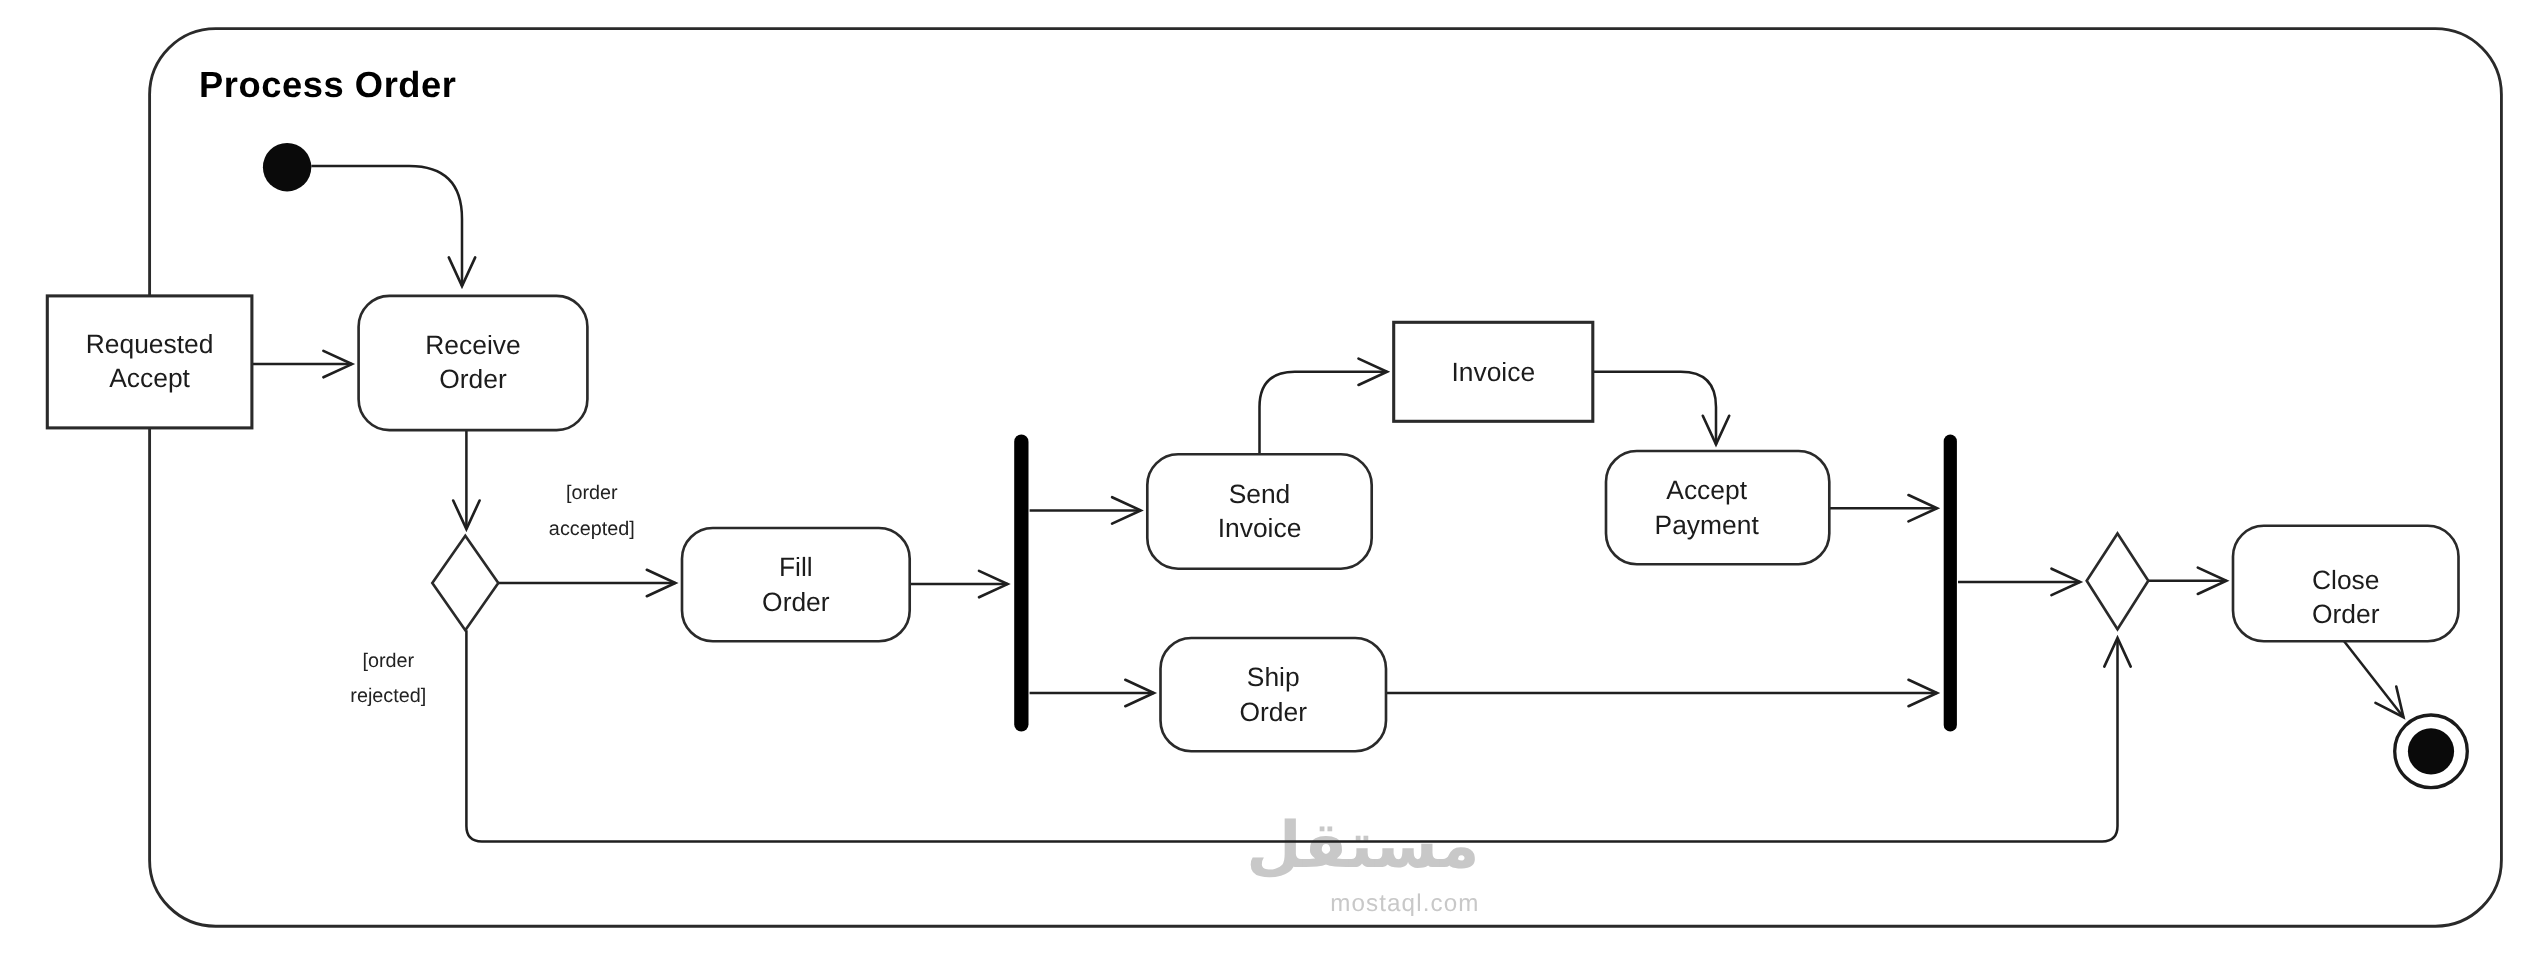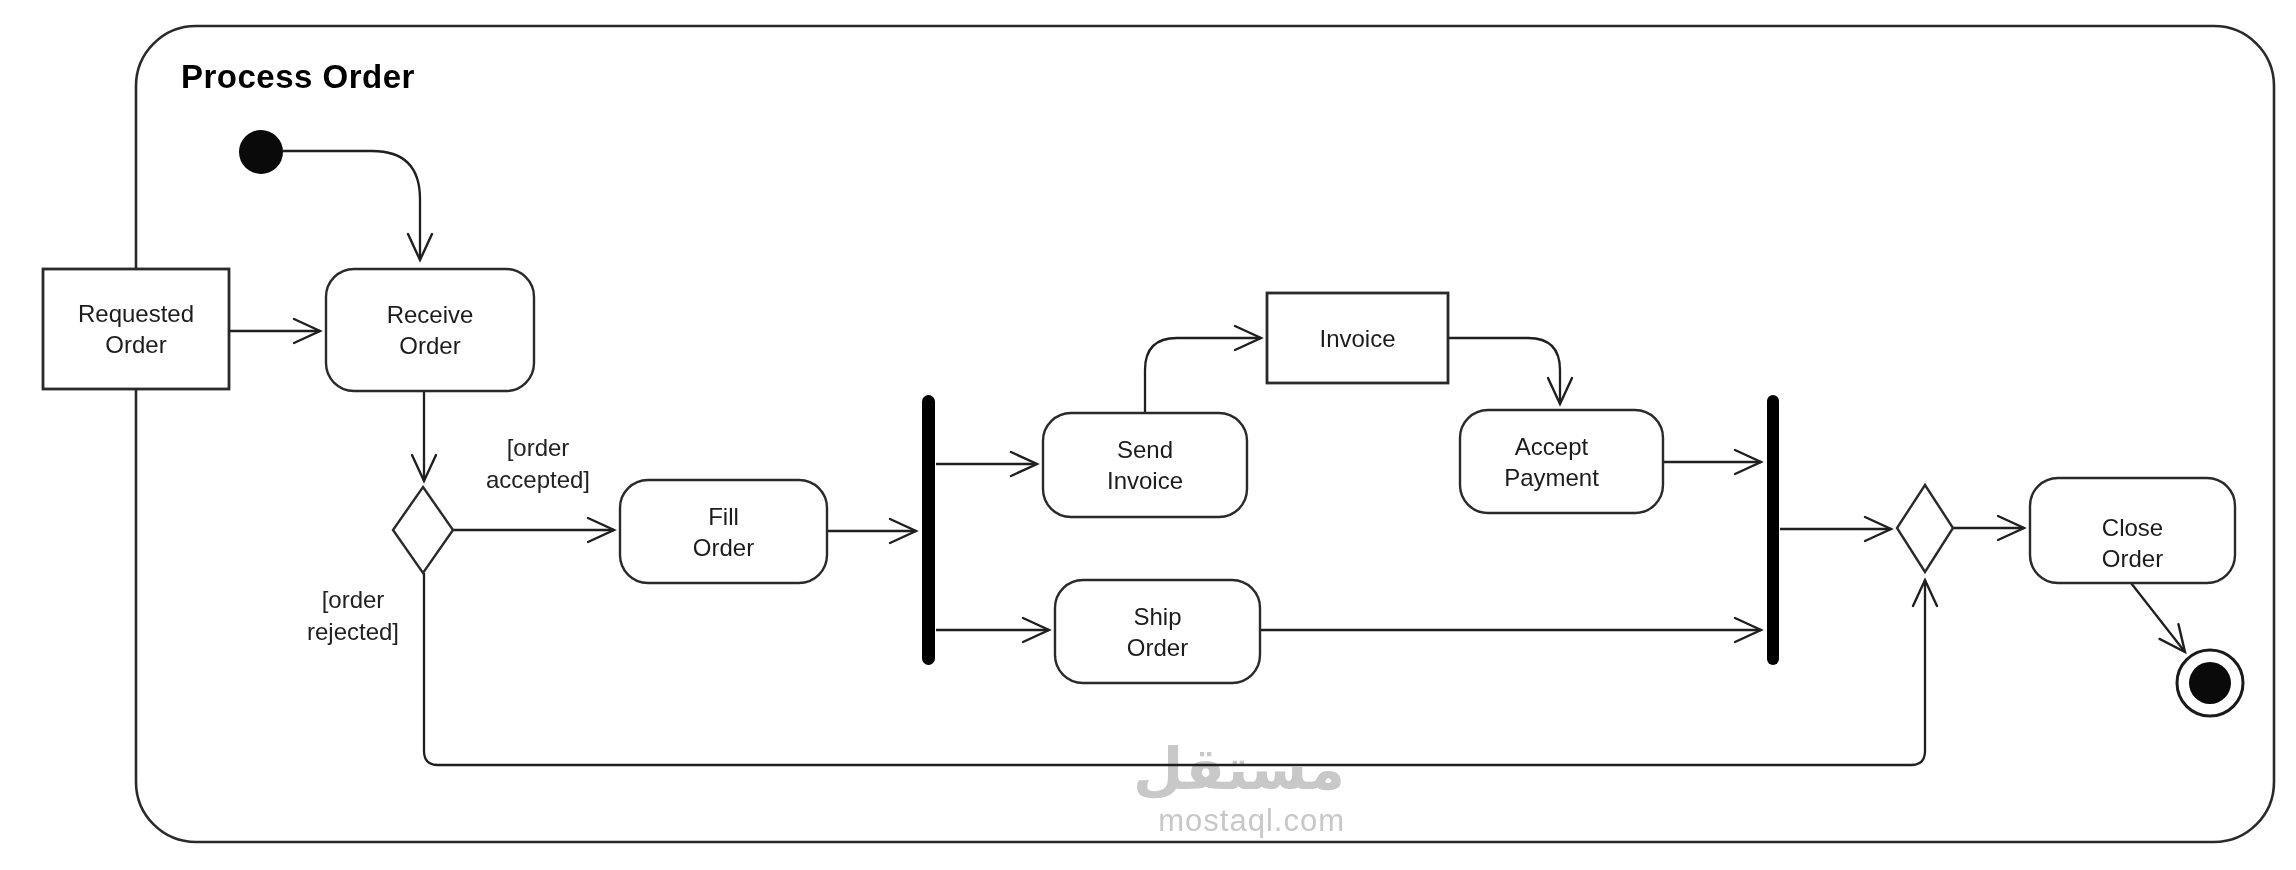--- a/index.html
+++ b/index.html
@@ -38,41 +38,41 @@
     position: absolute;
     left: 181px;
     top: 58px;
     font-size: 33px;
     font-weight: bold;
     color: #000000;
     letter-spacing: 0.5px;
     white-space: nowrap;
   }
   .guard {
-    font-size: 24px;
+    font-size: 18px;
     line-height: 32px;
     color: #222222;
   }
   .watermark {
     position: absolute;
     left: 945px;
     top: 736px;
     width: 400px;
     text-align: right;
     color: #c8c8c8;
     pointer-events: none;
     user-select: none;
   }
   .wm-ar {
     font-size: 58px;
     line-height: 66px;
     font-weight: bold;
   }
   .wm-en {
-    font-size: 31px;
+    font-size: 22px;
     line-height: 34px;
     margin-top: 2px;
     letter-spacing: 1px;
   }
 </style>
 </head>
 <body>
 
 <div class="stage">
 
@@ -132,21 +132,21 @@
 
     <g>
       <circle cx="2210" cy="683" r="33" fill="#ffffff" stroke="#1a1a1a" stroke-width="3"></circle>
       <circle cx="2210" cy="683" r="21" fill="#0a0a0a"></circle>
     </g>
   </svg>
 
   <div class="title">Process Order</div>
 
   <div class="lbl" style="left:43px; top:269px; width:186px; height:120px;">Requested
-Order</div>
+Accept</div>
   <div class="lbl" style="left:326px; top:269px; width:208px; height:122px;">Receive
 Order</div>
   <div class="lbl" style="left:620px; top:480px; width:207px; height:103px;text-align:center;">Fill
 Order</div>
   <div class="lbl" style="left:1043px; top:413px; width:204px; height:104px;">Send
 Invoice</div>
   <div class="lbl" style="left:1267px; top:293px; width:181px; height:90px;">Invoice</div>
   <div class="lbl" style="left:1460px; top:410px; width:183px; height:103px;">Accept
 Payment</div>
   <div class="lbl" style="left:1055px; top:580px; width:205px; height:103px;">Ship

